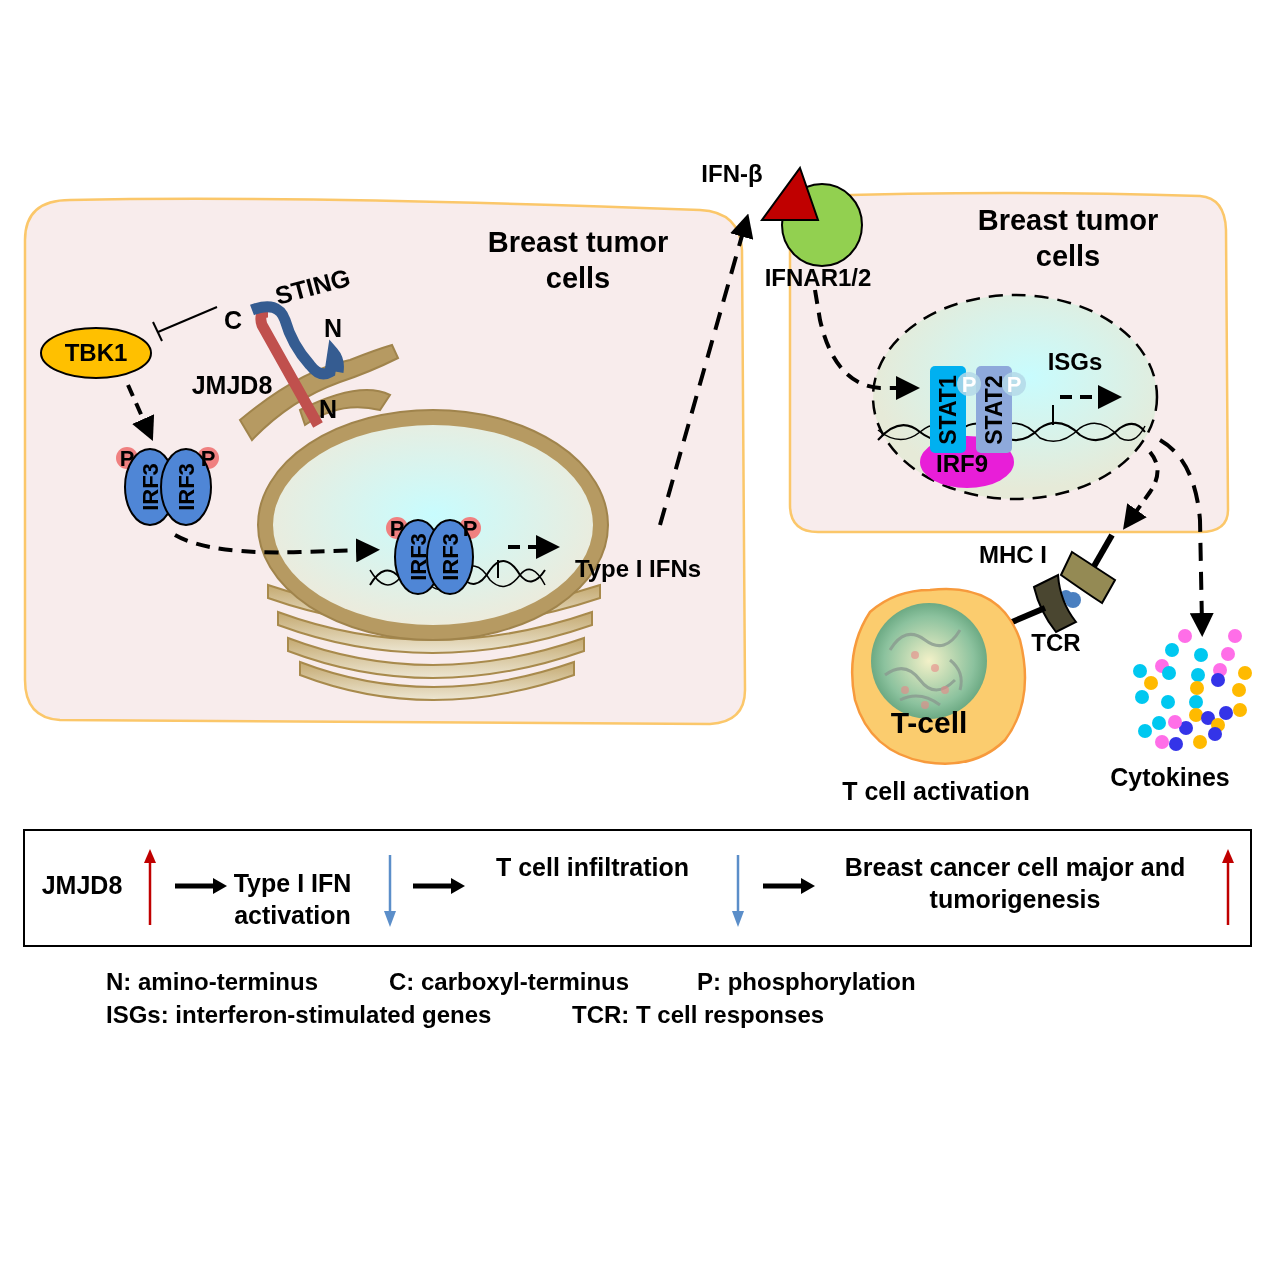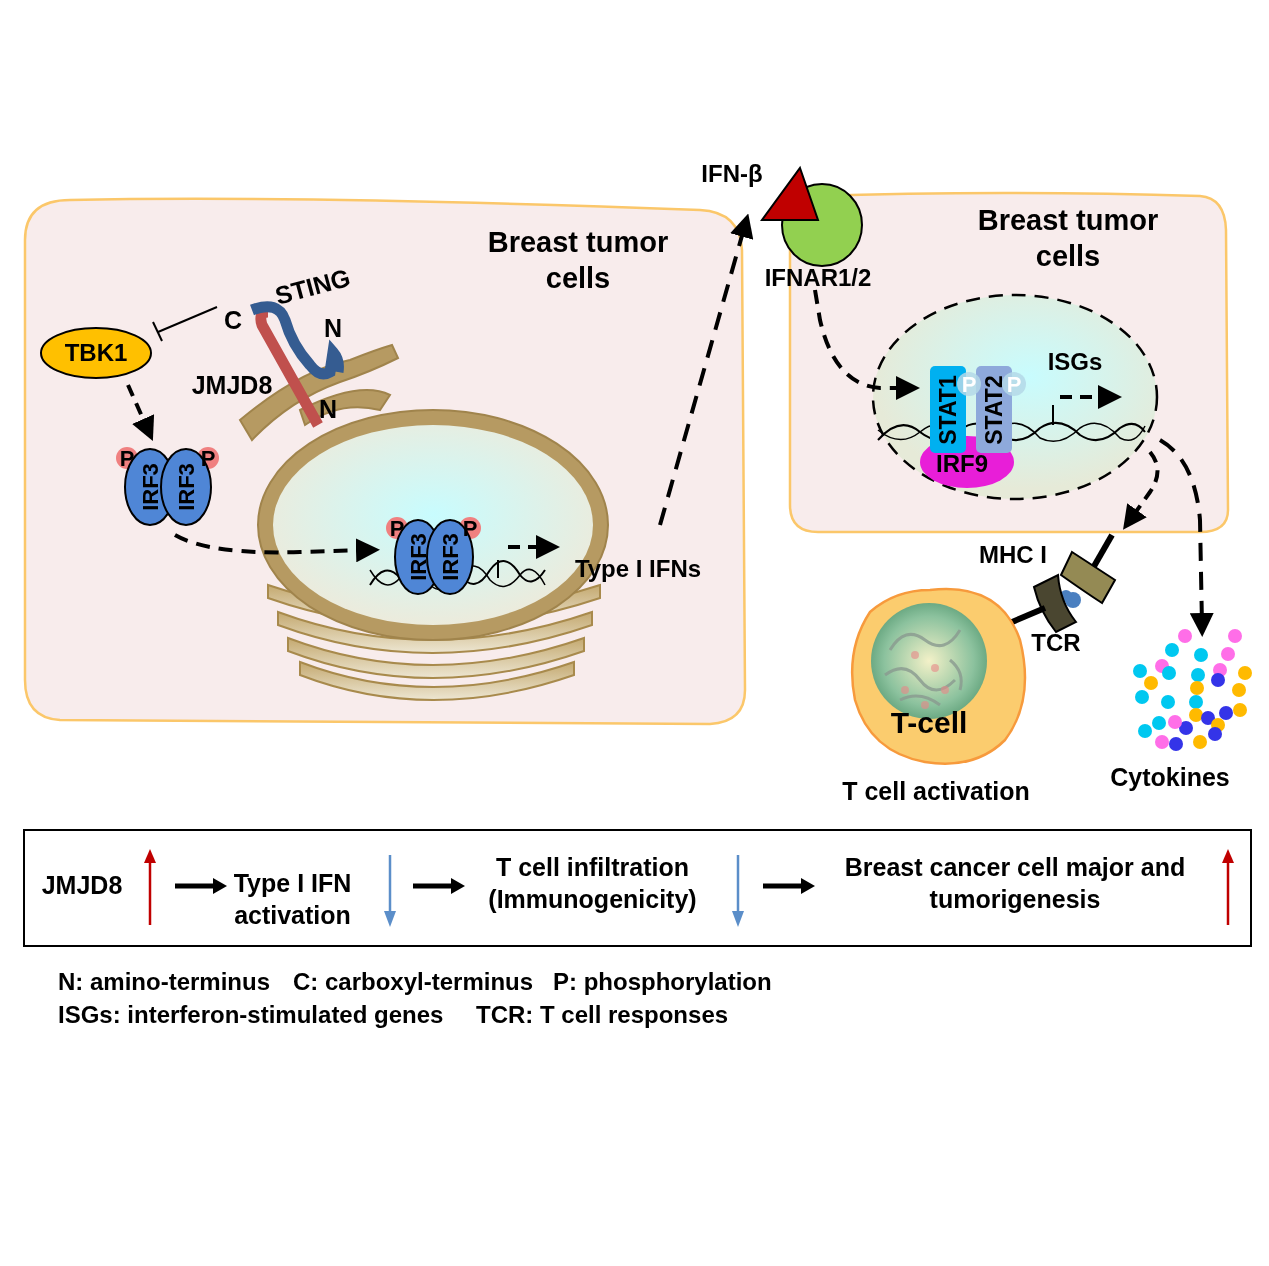--- a/index.html
+++ b/index.html
@@ -3,21 +3,21 @@
 <meta charset="utf-8">
 <style>
   html, body { margin: 0; padding: 0; background: #ffffff; }
   body { width: 1269px; height: 1266px; position: relative; overflow: hidden; font-family: "Liberation Sans", sans-serif; }
   #diagram { position: absolute; left: 0; top: 0; width: 1269px; height: 1266px; }
   .lbl { font-family: "Liberation Sans", sans-serif; font-weight: bold; fill: #000; }
   #summary-box { position: absolute; left: 23px; top: 829px; width: 1229px; height: 118px; border: 2px solid #000; box-sizing: border-box; }
   .sum-text { position: absolute; font-family: "Liberation Sans", sans-serif; font-weight: bold; font-size: 25px; text-align: center; line-height: 32px; color: #000; }
   #legend { position: absolute; left: 58px; top: 965px; font-family: "Liberation Sans", sans-serif; font-weight: bold; font-size: 24px; line-height: 33px; color: #000; }
   .legend-row { white-space: nowrap; }
-  .legend-row span { display: inline-block; }
+  .legend-row span { display: inline-block; margin-left: 48px; }
 </style>
 </head>
 <body>
 
 <svg id="diagram" viewBox="0 0 1269 1266" xmlns="http://www.w3.org/2000/svg">
   <defs>
     <radialGradient id="nucGrad" cx="50%" cy="45%" r="55%">
       <stop offset="0%" stop-color="#c8fcfe"></stop>
       <stop offset="100%" stop-color="#ecebdc"></stop>
     </radialGradient>
@@ -240,21 +240,20 @@
   <svg style="position:absolute; left:358px; top:24px;" width="14" height="72">
     <line x1="7" y1="0" x2="7" y2="58" stroke="#5b8ec9" stroke-width="2.5"></line>
     <polygon points="1,56 7,72 13,56" fill="#5b8ec9"></polygon>
   </svg>
   <svg style="position:absolute; left:388px; top:47px;" width="52" height="16">
     <line x1="0" y1="8" x2="40" y2="8" stroke="#000" stroke-width="5"></line>
     <polygon points="38,0 52,8 38,16" fill="#000"></polygon>
   </svg>
   <div class="sum-text" style="left:440px; top:20px; width:255px;">
     <div>T cell infiltration</div>
-    <div>(Immunogenicity)</div>
   </div>
   <svg style="position:absolute; left:706px; top:24px;" width="14" height="72">
     <line x1="7" y1="0" x2="7" y2="58" stroke="#5b8ec9" stroke-width="2.5"></line>
     <polygon points="1,56 7,72 13,56" fill="#5b8ec9"></polygon>
   </svg>
   <svg style="position:absolute; left:738px; top:47px;" width="52" height="16">
     <line x1="0" y1="8" x2="40" y2="8" stroke="#000" stroke-width="5"></line>
     <polygon points="38,0 52,8 38,16" fill="#000"></polygon>
   </svg>
   <div class="sum-text" style="left:780px; top:20px; width:420px;">

